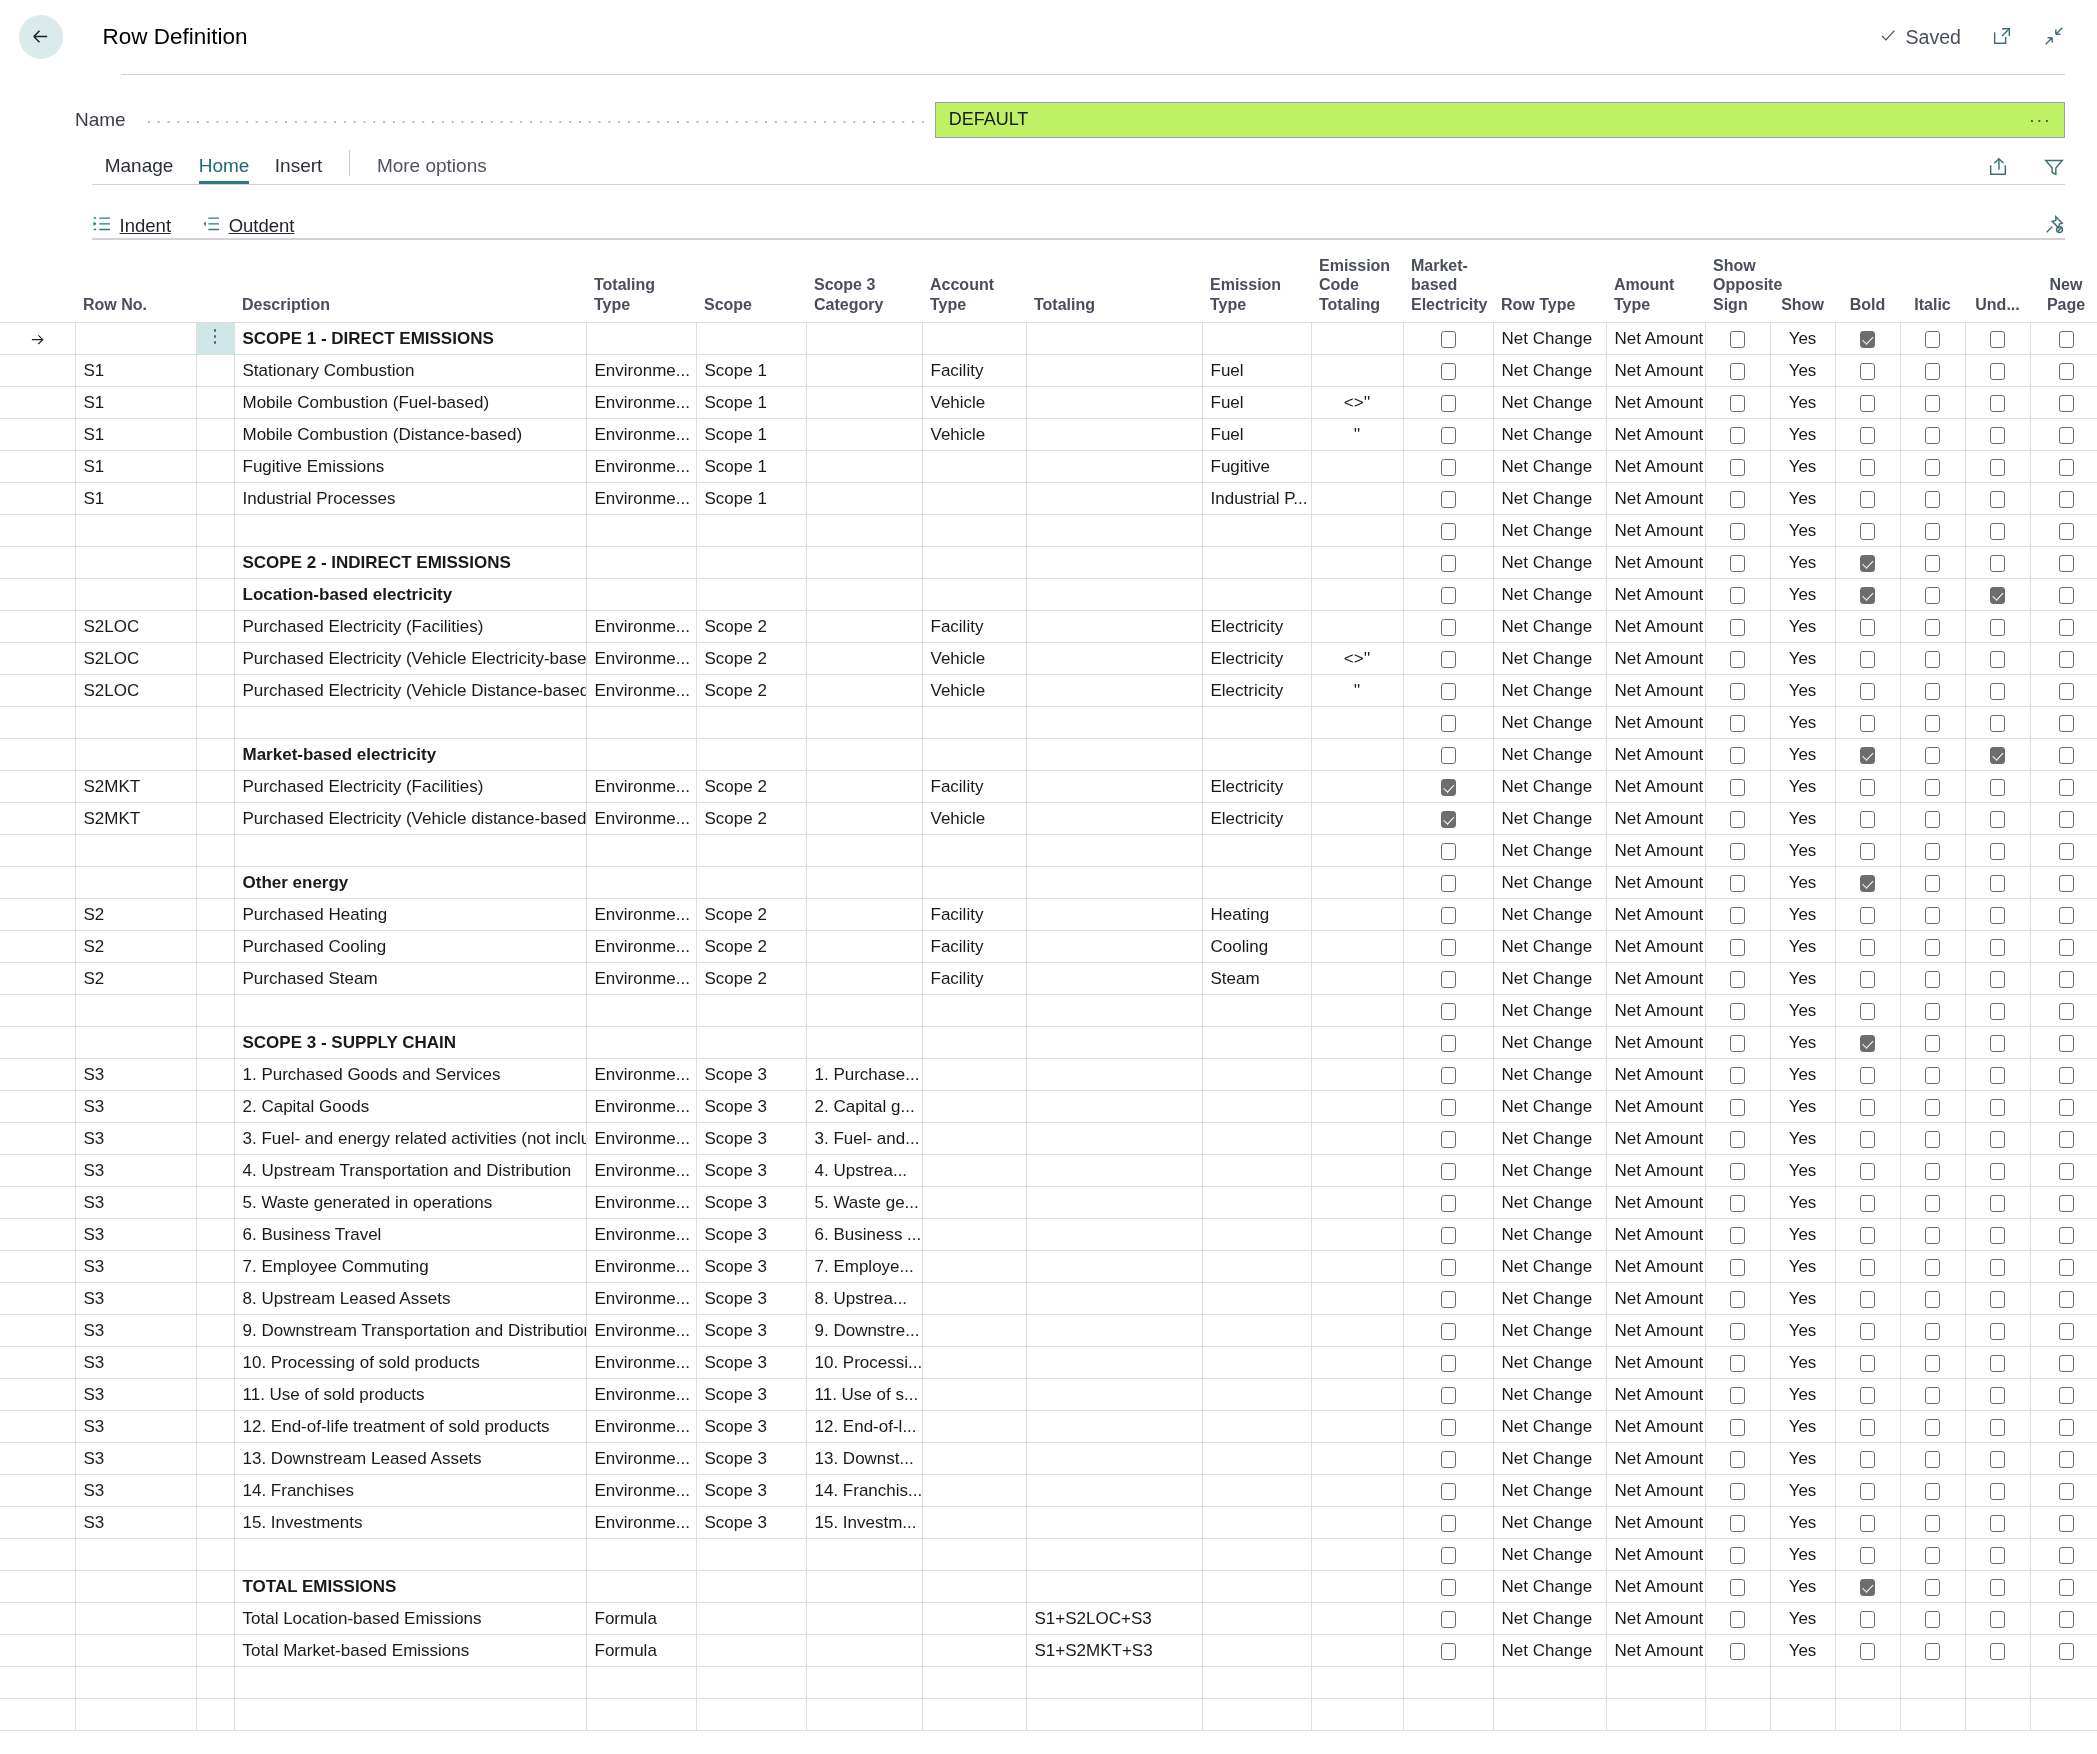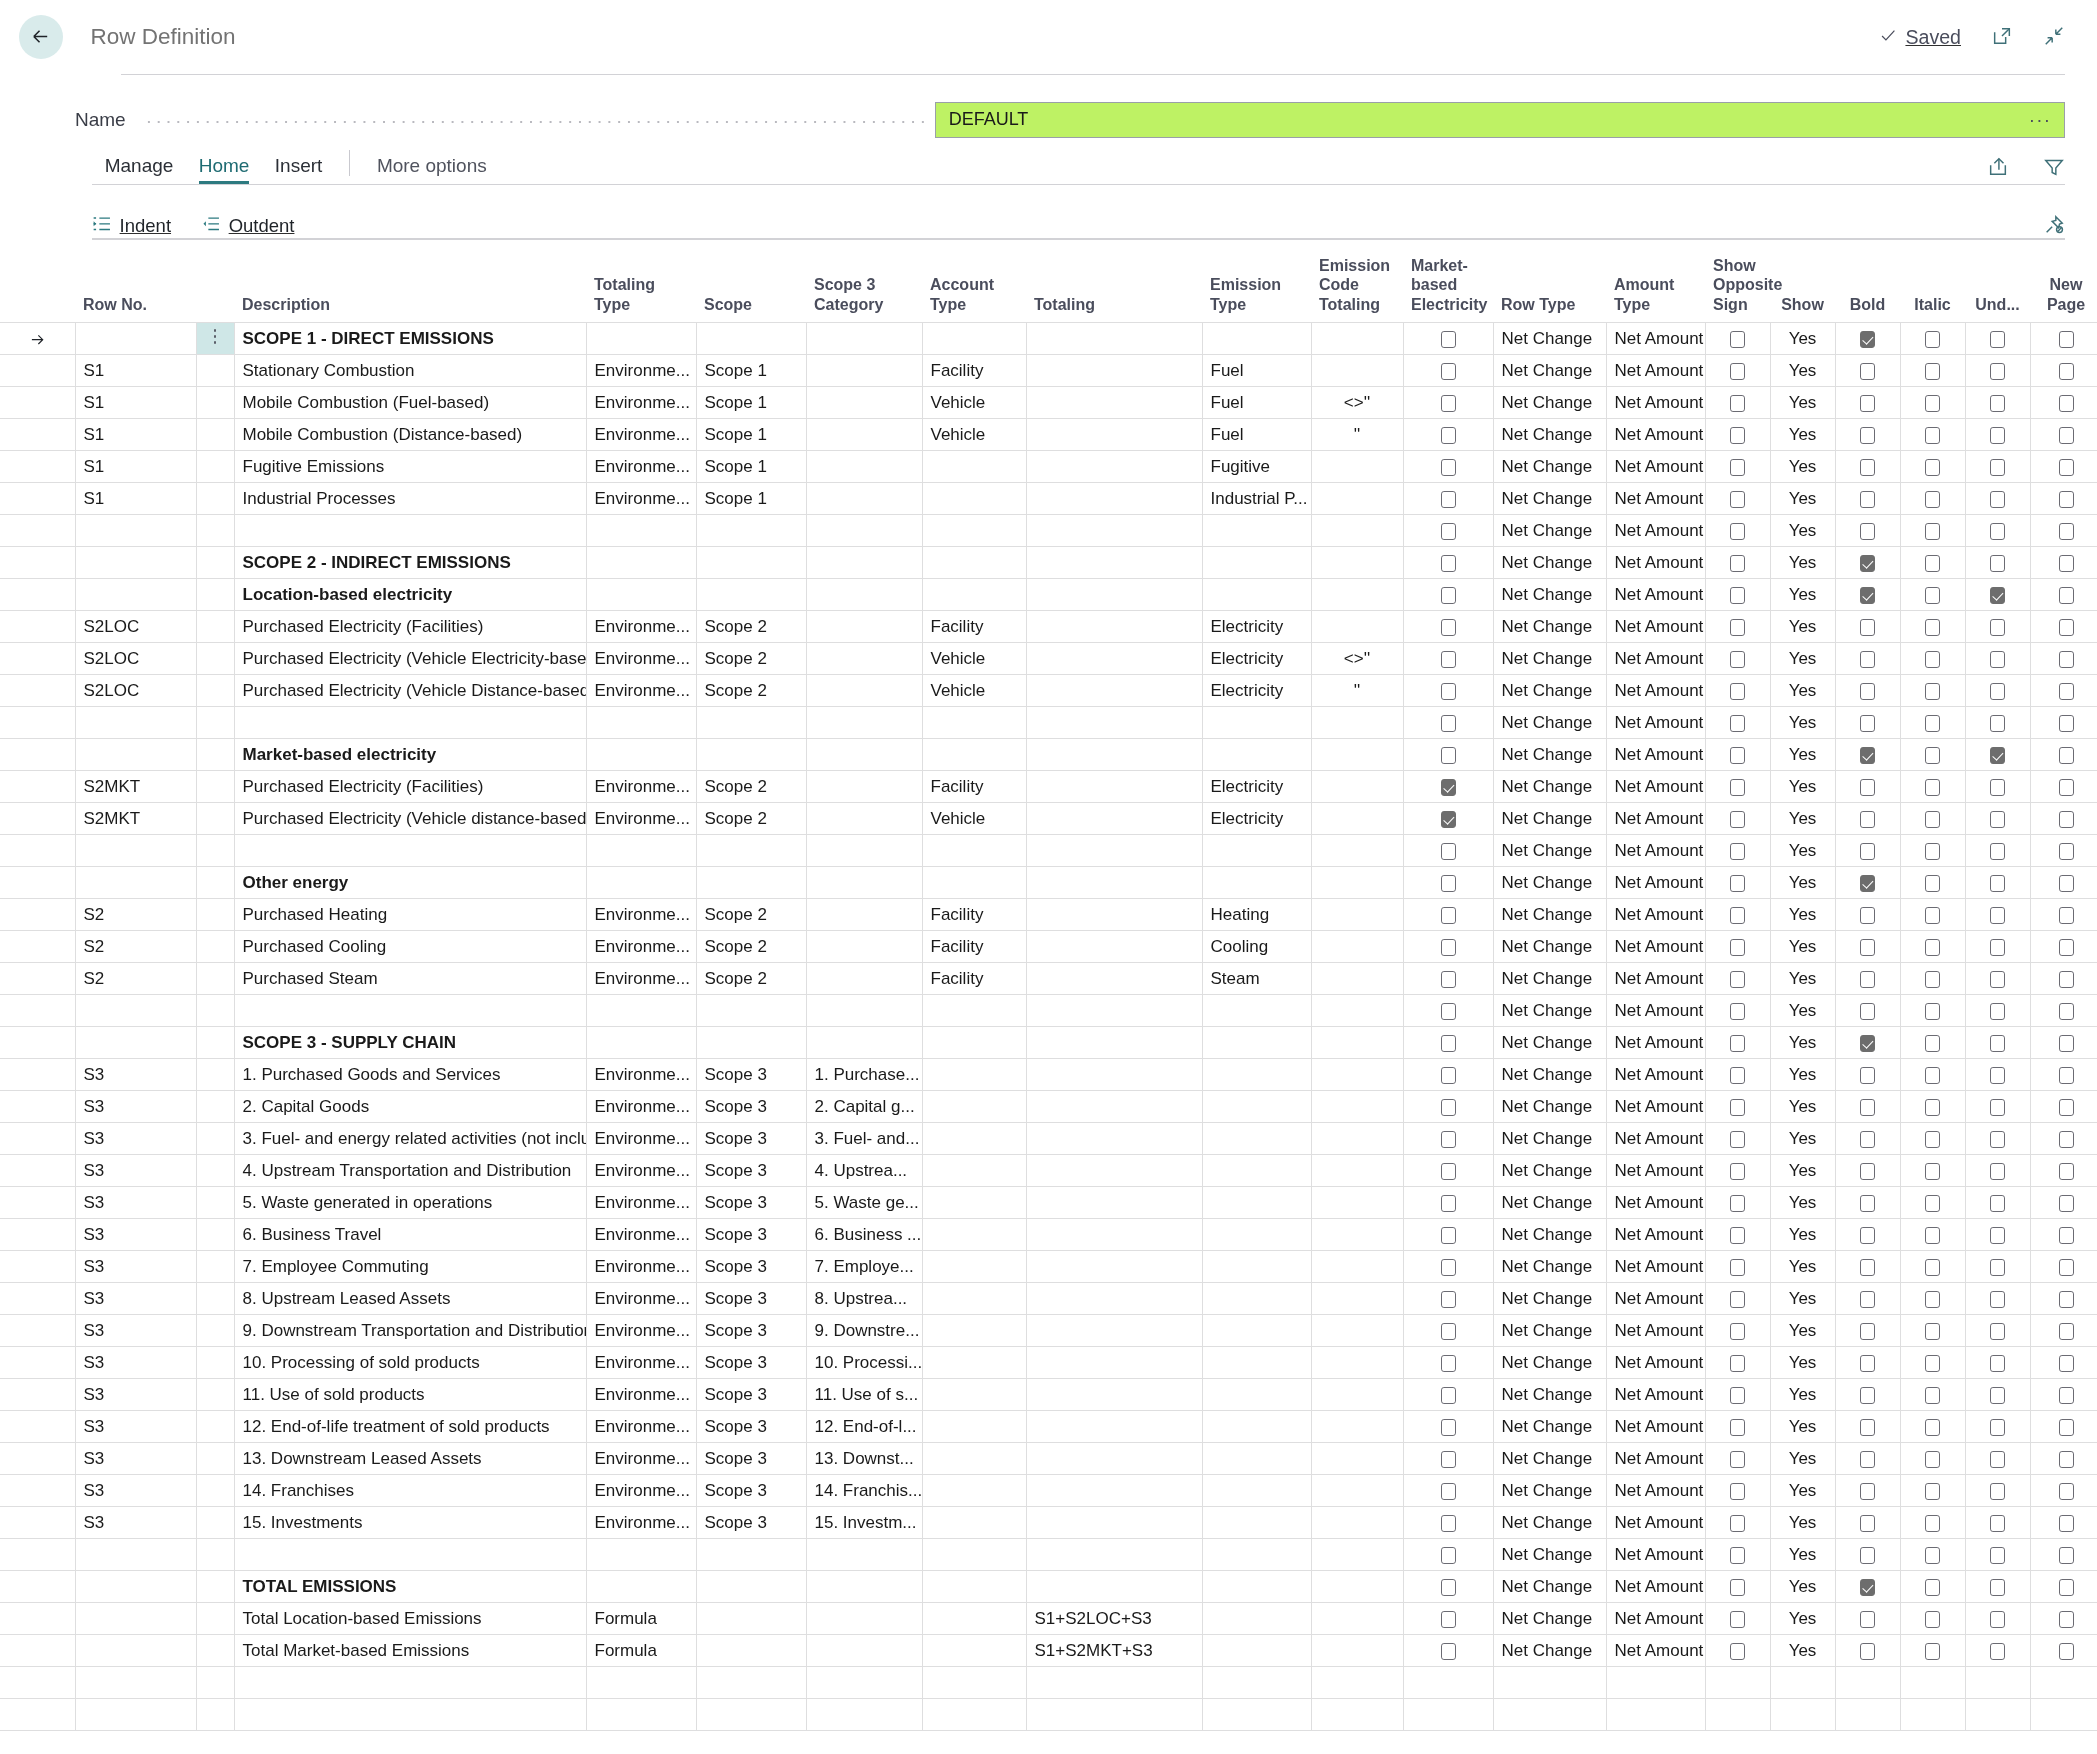--- a/index.html
+++ b/index.html
@@ -24,27 +24,27 @@
     width: 44px; height: 44px;
     border-radius: 50%;
     background: #d9ebeb;
     display: flex; align-items: center; justify-content: center;
     flex: 0 0 auto;
     cursor: pointer;
   }
   .back-btn svg { width: 23px; height: 23px; }
   .page-title {
     font-size: 22.5px;
-    color: #737373;
-    margin-left: 28px;
+    color: #000000;
+    margin-left: 40px;
     white-space: nowrap;
   }
   .topbar-right {
     margin-left: auto;
-    display: flex; align-items: flex-end; gap: 30px; text-decoration: underline;
+    display: flex; align-items: flex-end; gap: 30px;
   }
   .saved-ind {
     display: flex; align-items: center; gap: 8px;
     font-size: 19.6px; color: #4a4d5c;
   }
   .saved-ind svg { width: 18.5px; height: 18.5px; }
   .icon-btn { cursor: pointer; display: flex; align-items: center; justify-content: center; }
   .icon-btn svg { width: 22px; height: 22px; }
 
   .hr-top {

